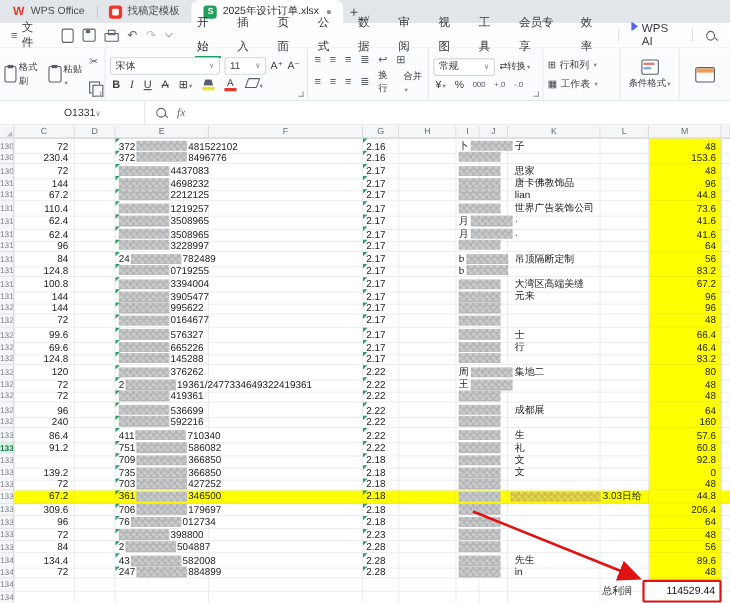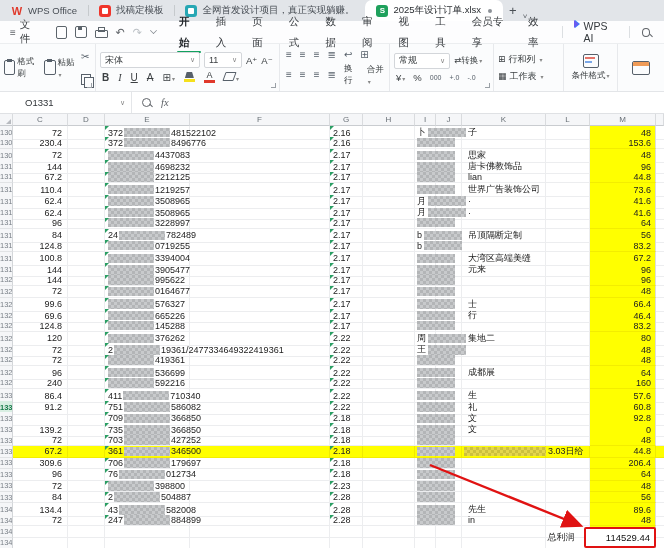--- a/index.html
+++ b/index.html
@@ -30,21 +30,21 @@
   .qi.doc{border:1.2px solid #5c646b;border-radius:2px;width:9px;height:11px}
   .qi.save{border:1.2px solid #5c646b;border-radius:2px;width:10px;height:10px}
   .qi.save::after{content:"";position:absolute;top:0;left:2px;width:4px;height:3px;background:#5c646b}
   .qi.print{border:1.2px solid #5c646b;width:11px;height:6px;margin-top:4px;border-radius:1px}
   .qi.print::before{content:"";position:absolute;top:-4px;left:2px;width:5px;height:3px;border:1.2px solid #5c646b}
   .undoredo{font-size:11px;line-height:13px}
   .dis{color:#bcc1c6}
   .chev{width:6px;height:6px;border-right:1.3px solid #80868c;border-bottom:1.3px solid #80868c;transform:rotate(45deg) scale(.7);margin-top:-3px}
   .mitems{display:flex;align-items:center;gap:17px;padding:0 14px;color:#35393d}
   .mitem{position:relative;line-height:21px}
-  .mitem.active{color:#24282c;font-weight:bold}
+  .mitem.active{color:#24282c;font-weight:normal}
   .mitem.active::after{content:"";position:absolute;left:-2px;right:-2px;bottom:0;height:2px;background:#12a15e;border-radius:1px}
   .mright{margin-left:auto;display:flex;align-items:center;gap:12px;padding-right:14px}
   .mdiv{width:1px;height:12px;background:#dcdfe2}
   .aibtn{display:flex;align-items:flex-start;gap:4px;color:#35393d}
   .aitri{width:0;height:0;border-left:5px solid #6a5cf0;border-top:4px solid transparent;border-bottom:4px solid transparent;filter:drop-shadow(1px 0 0 #2e8bff)}
   .mag{width:7px;height:7px;border:1.4px solid #5f6368;border-radius:50%;position:relative}
   .mag::after{content:"";position:absolute;left:6px;top:6px;width:4px;height:1.4px;background:#5f6368;transform:rotate(45deg)}
 
   
   .ribbon{height:47px;background:#fbfcfd;display:flex;border-bottom:1px solid #e3e5e8}
@@ -84,21 +84,21 @@
   .g-cond{width:54px;align-items:center;gap:2px;font-size:8.5px;color:#3c4043;display:flex}
   .condic{width:14px;height:12px;border:1.2px solid #57606a;border-radius:2px;position:relative}
   .condic::after{content:"";position:absolute;left:1px;top:2px;width:10px;height:2px;background:#e5746a}
   .condic::before{content:"";position:absolute;left:1px;top:6px;width:7px;height:2px;background:#7aa7e8}
   .g-last{width:46px;border-right:none;align-items:center;display:flex}
   .styleic{width:16px;height:12px;border:1.2px solid #57606a;border-radius:2px;position:relative;overflow:hidden}
   .styleic::before{content:"";position:absolute;left:0;top:0;width:16px;height:4px;background:#f09b57}
 
   
   .fxbar{height:21px;display:flex;align-items:stretch;border-bottom:1px solid #dfe1e4;background:#fff;font-size:9.5px}
-  .namebox{width:100px;display:flex;align-items:center;justify-content:space-between;padding:0 6px 0 25px;border-right:1px solid #e4e6e9;color:#2f3337}
+  .namebox{width:100px;display:flex;align-items:center;justify-content:center;padding:0 6px 0 25px;border-right:1px solid #e4e6e9;color:#2f3337}
   .fxicons{display:flex;align-items:center;gap:10px;padding:0 10px;color:#5f6368}
   .fxlab{font-family:"Liberation Serif",serif;font-style:italic;font-size:10.5px}
   .fxinput{flex:1}
 
   
   #grid-wrap{position:relative;width:664px;height:436px;background:#fff;overflow:hidden}
   .grow,.ghead{display:grid;grid-template-columns:13px 55px 37px 85px 140px 33px 52px 21px 26px 84px 44px 66px 8px}
   .ghead{height:12px}
   .ghc{box-sizing:border-box;background:#f5f6f8;border-right:1px solid #d9dbde;border-bottom:1px solid #c9ccd0;font-size:8px;color:#686f76;display:flex;align-items:center;justify-content:center;overflow:hidden}
   .ghc.corner{position:relative}
@@ -139,26 +139,20 @@
     <div class="tab">
       <span class="ticon wps">W</span>
       <span>WPS Office</span>
     </div>
     <div class="tab">
       <span class="ticon red">
           <span class="wglyph"></span>
         </span>
       <span>找稿定模板</span>
     </div>
-    <div class="tab">
-      <span class="ticon teal">
-          <span class="wglyph"></span>
-        </span>
-      <span>全网首发设计项目，真正实现躺赚。</span>
-    </div>
     <div class="tab active">
       <span class="ticon green">S</span>
       <span>2025年设计订单.xlsx</span>
       <span class="moddot"></span>
     </div>
     <div class="newtab">+</div>
     <div class="tchev">˅</div>
   </div>
 
   <div class="menubar">

